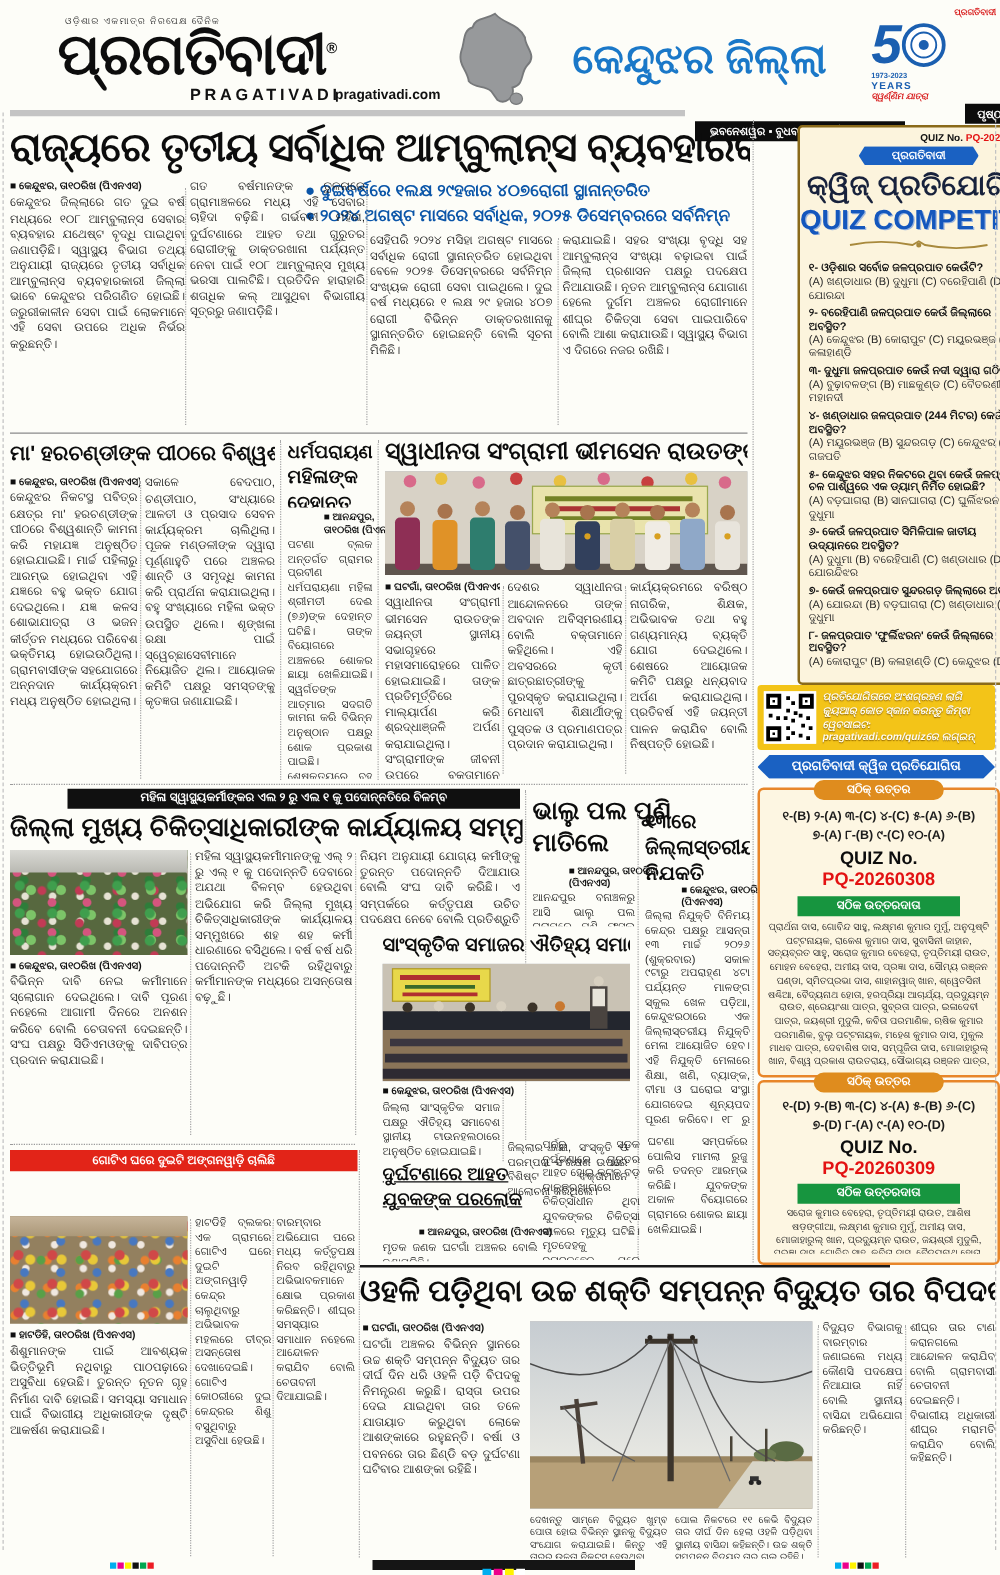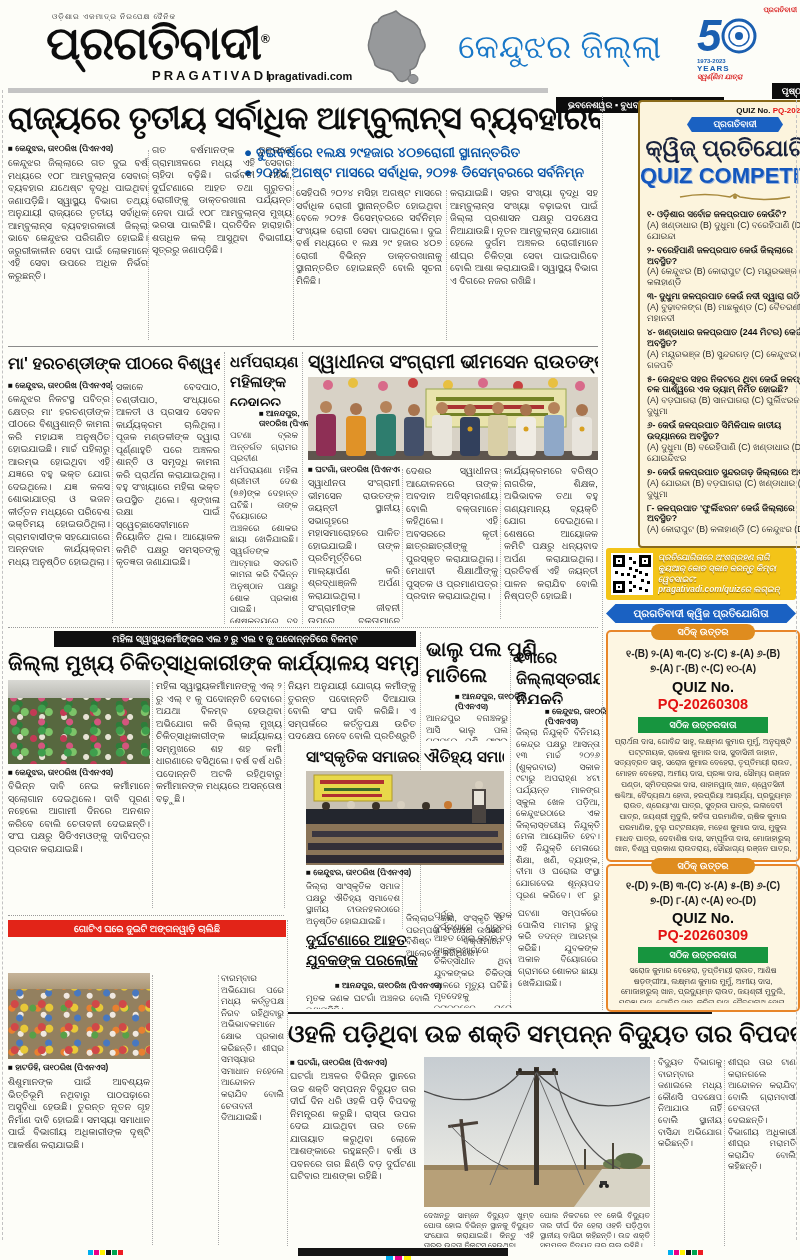--- a/index.html
+++ b/index.html
@@ -60,21 +60,21 @@
   <div class="a nw" style="left:46px;top:18px;font-size:46px;font-weight:900;line-height:1.1;color:#0d0d0d;letter-spacing:-1px;"><span>ପ୍ରଗତିବାଦୀ</span><sup style="font-size:12px;">®</sup></div>
   <div class="a nw" style="left:152px;top:68px;font-size:13px;font-weight:800;letter-spacing:3px;color:#111;">PRAGATIVADI</div>
   <div class="a nw" style="left:268px;top:70px;font-size:11px;font-weight:800;color:#111;">pragativadi.com</div>
 
   <div class="a" style="left:362px;top:8px;width:88px;height:78px;">
     <svg width="88" height="78" viewBox="0 0 88 78">
         <path d="M34 3 C26 8 18 6 16 14 C8 16 10 26 7 33 C4 44 12 48 13 57 C18 63 26 60 31 65 L36 72 C42 76 50 70 48 62 C58 60 54 50 60 44 C68 36 58 30 58 22 C52 10 42 12 34 3 Z" fill="#97999b" stroke="#77797b" stroke-width="1.5"></path>
         <ellipse cx="51" cy="71" rx="5" ry="4.5" fill="#97999b" stroke="#77797b" stroke-width="1"></ellipse>
       </svg>
   </div>
-  <div class="a nw" style="left:458px;top:28px;font-size:33px;font-weight:400;color:#1a78c8;">କେନ୍ଦୁଝର ଜିଲ୍ଲା</div>
+  <div class="a nw" style="left:458px;top:28px;font-size:33px;font-weight:700;color:#1a78c8;">କେନ୍ଦୁଝର ଜିଲ୍ଲା</div>
 
   <div class="a" style="left:697px;top:6px;width:100px;height:76px;">
     <div style="text-align:right;font-size:7px;font-weight:800;color:#d81e1e;">ପ୍ରଗତିବାଦୀ</div>
     <div style="display:flex;align-items:center;">
       <span style="font-size:44px;font-weight:900;color:#1b5fb0;font-style:italic;line-height:1;">5</span>
       <svg width="36" height="36" viewBox="0 0 36 36">
           <circle cx="18" cy="18" r="16" fill="#fff" stroke="#1b5fb0" stroke-width="3"></circle>
           <circle cx="18" cy="18" r="10" fill="none" stroke="#1b5fb0" stroke-width="1.5"></circle>
           <circle cx="18" cy="18" r="4" fill="#1b5fb0"></circle>
         </svg>
@@ -225,20 +225,21 @@
   <div class="a body" style="left:434px;top:910px;width:78px;height:98px;font-size:8.8px;">ପୂର୍ବରୁ ସଡ଼କ ଦୁର୍ଘଟଣାରେ ଗୁରୁତର ଆହତ ହୋଇ କଟକ ବଡ଼ ଡାକ୍ତରଖାନାରେ ଚିକିତ୍ସାଧୀନ ଥିବା ଯୁବକଙ୍କର ଚିକିତ୍ସା କାଳରେ ମୃତ୍ୟୁ ଘଟିଛି। ମୃତଦେହକୁ ବ୍ୟବଚ୍ଛେଦ ପରେ ପରିବାରକୁ ହସ୍ତାନ୍ତର କରାଯାଇଛି।</div>
   <div class="a body" style="left:518px;top:908px;width:80px;height:100px;font-size:8.8px;">ଘଟଣା ସମ୍ପର୍କରେ ପୋଲିସ ମାମଲା ରୁଜୁ କରି ତଦନ୍ତ ଆରମ୍ଭ କରିଛି। ଯୁବକଙ୍କ ଅକାଳ ବିୟୋଗରେ ଗ୍ରାମରେ ଶୋକର ଛାୟା ଖେଳିଯାଇଛି।</div>
 
   <div class="a hrd" style="left:8px;top:915px;width:276px;"></div>
   <div class="a kicker" style="left:8px;top:920px;width:278px;height:17px;background:#e22418;font-size:9.5px;line-height:17px;">ଗୋଟିଏ ଘରେ ଦୁଇଟି ଅଙ୍ଗନୱାଡ଼ି ଚାଲିଛି</div>
   <div class="a photo kids" style="left:8px;top:973px;width:142px;height:86px;">
     <div class="strip" style="height:16px;background:linear-gradient(#c6b49a,#ab9878);"></div>
   </div>
   <div class="a byl" style="left:8px;top:1063px;width:142px;">■ ହାଟଡିହି, ତା୧୦ରିଖ (ପିଏନଏସ)</div>
   <div class="a body" style="left:8px;top:1076px;width:142px;height:170px;">ଶିଶୁମାନଙ୍କ ପାଇଁ ଆବଶ୍ୟକ ଭିତ୍ତିଭୂମି ନଥିବାରୁ ପାଠପଢ଼ାରେ ଅସୁବିଧା ହେଉଛି। ତୁରନ୍ତ ନୂତନ ଗୃହ ନିର୍ମାଣ ଦାବି ହୋଇଛି। ସମସ୍ୟା ସମାଧାନ ପାଇଁ ବିଭାଗୀୟ ଅଧିକାରୀଙ୍କ ଦୃଷ୍ଟି ଆକର୍ଷଣ କରାଯାଇଛି।</div>
+  <div class="a body" style="left:156px;top:973px;width:61px;height:273px;font-size:8.8px;">ହାଟଡିହି ବ୍ଲକର ଏକ ଗ୍ରାମରେ ଗୋଟିଏ ଘରେ ଦୁଇଟି ଅଙ୍ଗନୱାଡ଼ି କେନ୍ଦ୍ର ଚାଲୁଥିବାରୁ ଅଭିଭାବକ ମହଲରେ ତୀବ୍ର ଅସନ୍ତୋଷ ଦେଖାଦେଇଛି। ଗୋଟିଏ କୋଠରୀରେ ଦୁଇ କେନ୍ଦ୍ରର ଶିଶୁ ବସୁଥିବାରୁ ଅସୁବିଧା ହେଉଛି।</div>
   <div class="a body" style="left:221px;top:973px;width:63px;height:273px;font-size:8.8px;">ବାରମ୍ବାର ଅଭିଯୋଗ ପରେ ମଧ୍ୟ କର୍ତ୍ତୃପକ୍ଷ ନିରବ ରହିଥିବାରୁ ଅଭିଭାବକମାନେ କ୍ଷୋଭ ପ୍ରକାଶ କରିଛନ୍ତି। ଶୀଘ୍ର ସମସ୍ୟାର ସମାଧାନ ନହେଲେ ଆନ୍ଦୋଳନ କରାଯିବ ବୋଲି ଚେତାବନୀ ଦିଆଯାଇଛି।</div>
   <div class="a vr" style="left:152px;top:975px;height:270px;"></div>
   <div class="a vr" style="left:218px;top:975px;height:270px;"></div>
   <div class="a vr" style="left:287px;top:920px;height:326px;"></div>
 
   <div class="a" style="left:288px;top:1012px;width:424px;height:2px;background:#1a1a1a;"></div>
   <div class="a hl nw" style="left:288px;top:1017px;width:508px;height:36px;font-size:24px;line-height:34px;">ଓହଳି ପଡ଼ିଥିବା ଉଚ୍ଚ ଶକ୍ତି ସମ୍ପନ୍ନ ବିଦ୍ୟୁତ ତାର ବିପଦକୁ ନିମନ୍ତ୍ରଣ କରୁଛି</div>
   <div class="a byl" style="left:290px;top:1058px;width:126px;">■ ଘଟଗାଁ, ତା୧୦ରିଖ (ପିଏନଏସ)</div>
   <div class="a body" style="left:290px;top:1070px;width:126px;height:176px;">ଘଟଗାଁ ଅଞ୍ଚଳର ବିଭିନ୍ନ ସ୍ଥାନରେ ଉଚ୍ଚ ଶକ୍ତି ସମ୍ପନ୍ନ ବିଦ୍ୟୁତ ତାର ଦୀର୍ଘ ଦିନ ଧରି ଓହଳି ପଡ଼ି ବିପଦକୁ ନିମନ୍ତ୍ରଣ କରୁଛି। ରାସ୍ତା ଉପର ଦେଇ ଯାଇଥିବା ତାର ତଳେ ଯାତାୟାତ କରୁଥିବା ଲୋକେ ଆଶଙ୍କାରେ ରହୁଛନ୍ତି। ବର୍ଷା ଓ ପବନରେ ତାର ଛିଣ୍ଡି ବଡ଼ ଦୁର୍ଘଟଣା ଘଟିବାର ଆଶଙ୍କା ରହିଛି।</div>
   <div class="a photo" style="left:424px;top:1057px;width:226px;height:150px;">

